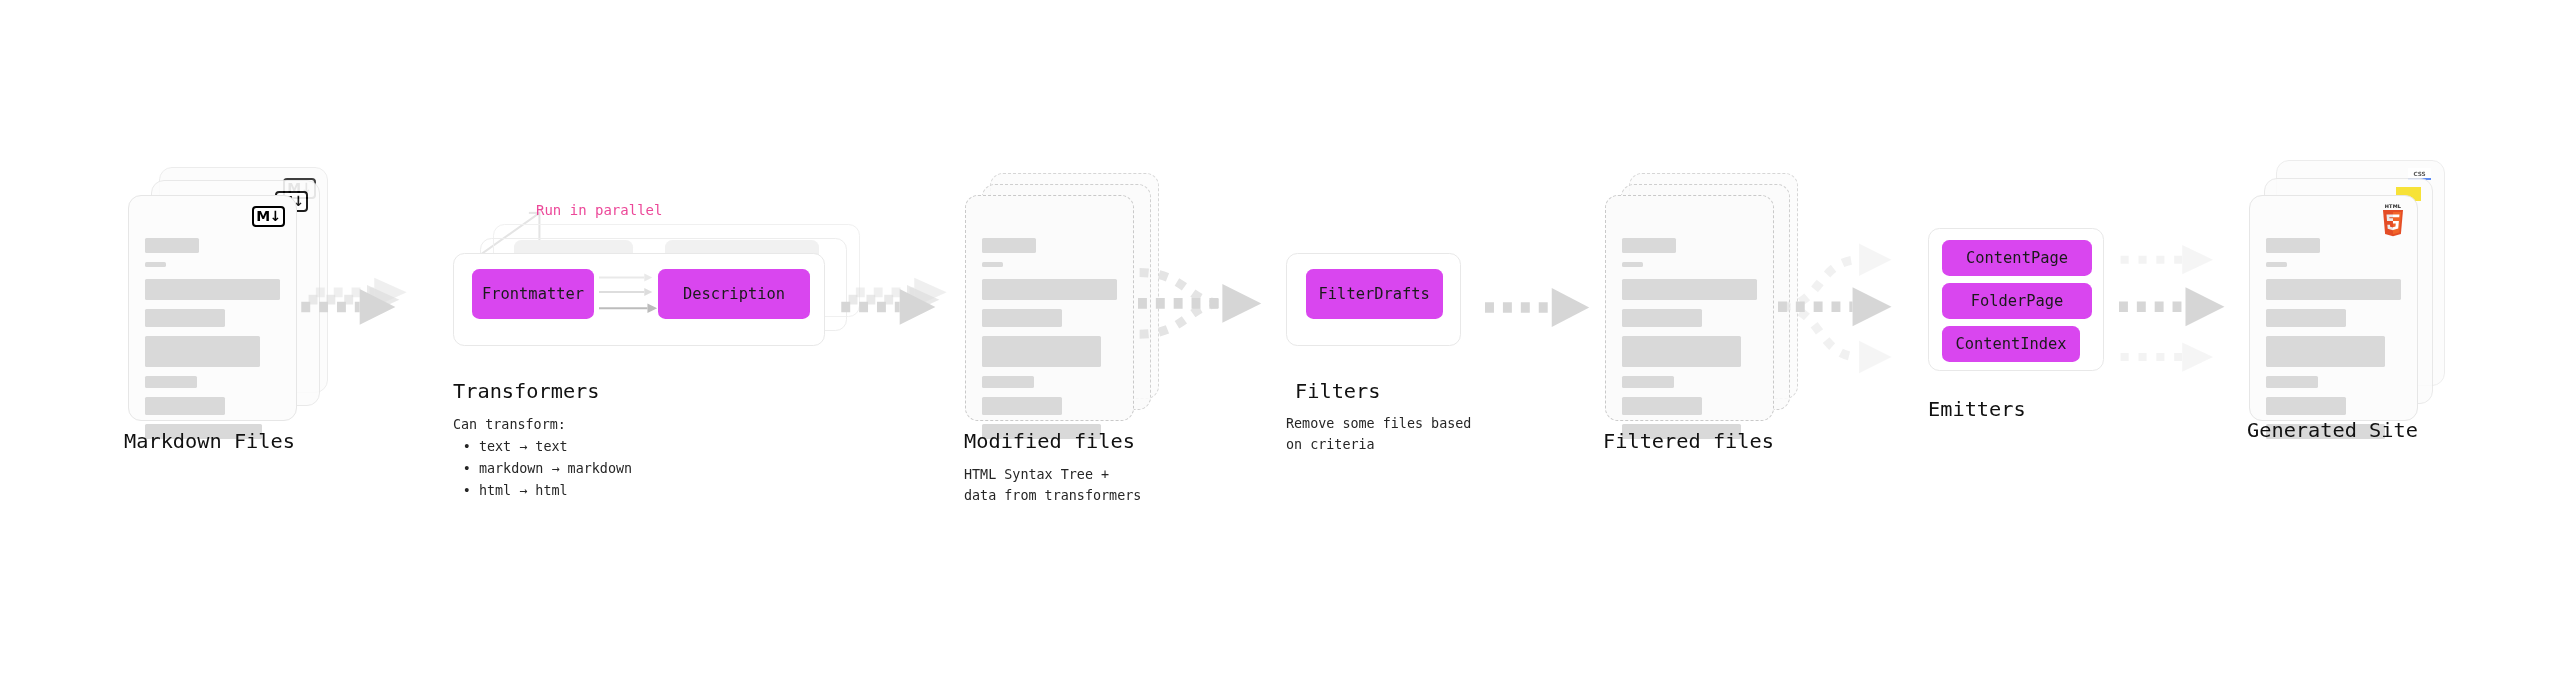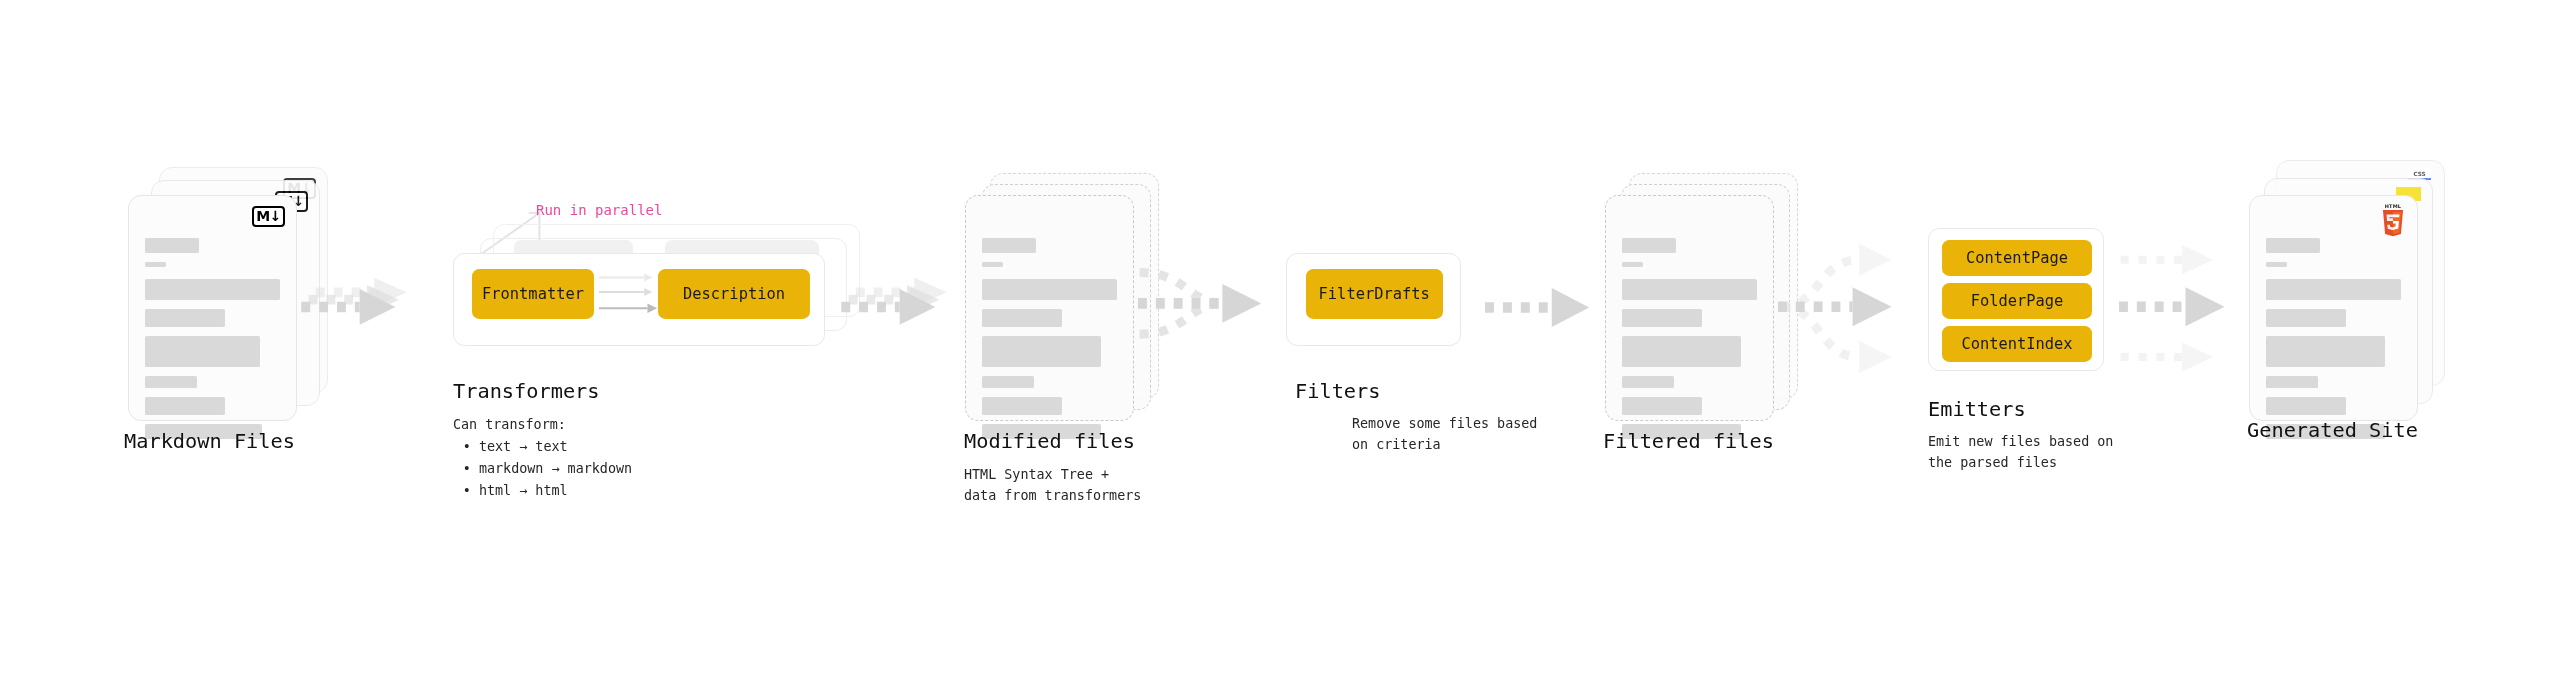--- a/index.html
+++ b/index.html
@@ -50,21 +50,21 @@
   
   .panel {
     position: absolute;
     border: 1.6px solid #e8e8e8;
     border-radius: 11.4px;
     background: #ffffff;
   }
   .panel.ghost { background: transparent; }
   .chip {
     position: absolute;
-    background: #eab308;
+    background: #d946ef;
     border-radius: 7.3px;
     display: flex; align-items: center; justify-content: center;
     font-size: 15.4px; color: #1a1a1a; white-space: nowrap;
   }
   .chip.ghost { background: #ebebeb; }
   .chip.ghost2 { background: #f1f1f1; }
 
   
   .h-label {
     position: absolute;
@@ -224,21 +224,21 @@
     <line x1="0" y1="58" x2="104" y2="58" stroke="#d6d6d6" stroke-width="13" stroke-dasharray="11 11"></line>
     <polygon points="104,34 152,58 104,82" fill="#d6d6d6"></polygon>
   </svg>
 
   <div class="panel" style="left:1286px; top:253px; width:175px; height:93px;">
     <div class="chip" style="left:18.7px; top:15.4px; width:137px; height:50px;">
       <span>FilterDrafts</span>
     </div>
   </div>
   <div class="h-label" style="left:1286px; top:379px;margin-left:9px;">Filters</div>
-  <div class="sub-label" style="left:1352px; top:414px;">Remove some files based
+  <div class="sub-label" style="left:1286px; top:414px;">Remove some files based
 on criteria</div>
 
   <svg class="ov" style="left:1485px; top:283px;" width="114" height="49" viewBox="0 0 140 60">
     <line x1="0" y1="30" x2="82" y2="30" stroke="#d6d6d6" stroke-width="13" stroke-dasharray="11 11"></line>
     <polygon points="82,6 128,30 82,54" fill="#d6d6d6"></polygon>
   </svg>
 
   <div class="doc-stack">
     <div class="doc-card dashed back2" style="left:1629px; top:173px;"></div>
     <div class="doc-card dashed back1" style="left:1621px; top:184px;"></div>
@@ -270,27 +270,25 @@
     <polygon points="92,62 140,86 92,110" fill="#d6d6d6"></polygon>
   </svg>
 
   <div class="panel" style="left:1928px; top:228px; width:176px; height:143px;">
     <div class="chip" style="left:13px; top:10.6px; width:150px; height:36px;">
       <span>ContentPage</span>
     </div>
     <div class="chip" style="left:13px; top:54px; width:150px; height:36px;">
       <span>FolderPage</span>
     </div>
-    <div class="chip" style="left:13px; top:97px; width:150px; height:36px;">
+    <div class="chip" style="left:13px; top:97px; width:138px; height:36px;">
       <span>ContentIndex</span>
     </div>
   </div>
   <div class="h-label" style="left:1928px; top:397px;">Emitters</div>
-  <div class="sub-label" style="left:1928px; top:432px;">Emit new files based on
-the parsed files</div>
 
   <svg class="ov" style="left:2119px; top:237px;" width="146" height="146" viewBox="0 0 180 180">
     <g opacity="0.5">
       <line x1="2" y1="28" x2="78" y2="28" stroke="#e8e8e8" stroke-width="10" stroke-dasharray="10 12"></line>
       <polygon points="78,10 116,28 78,46" fill="#ececec"></polygon>
     </g>
     <g>
       <line x1="0" y1="86" x2="82" y2="86" stroke="#d6d6d6" stroke-width="13" stroke-dasharray="11 11"></line>
       <polygon points="82,62 130,86 82,110" fill="#d6d6d6"></polygon>
     </g>

